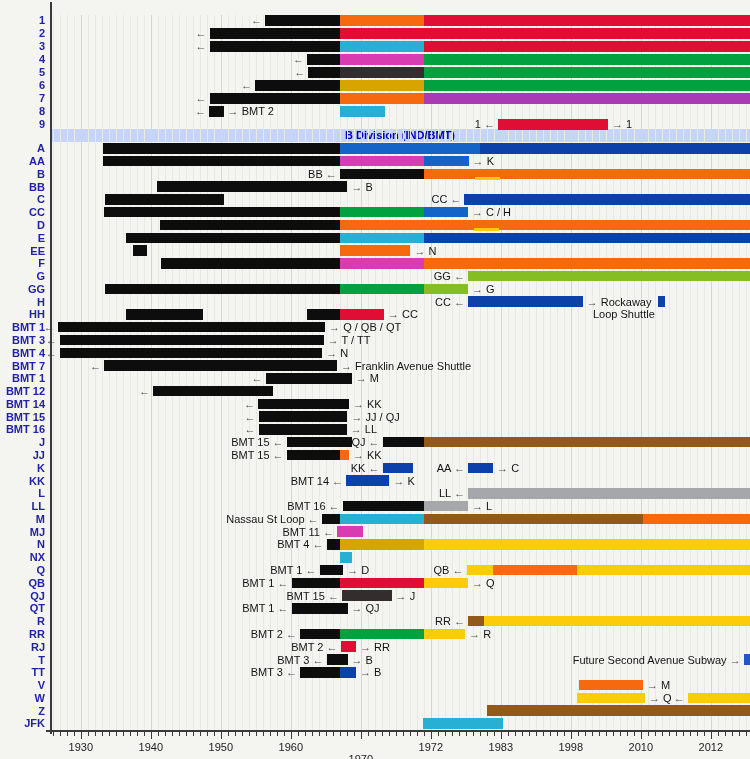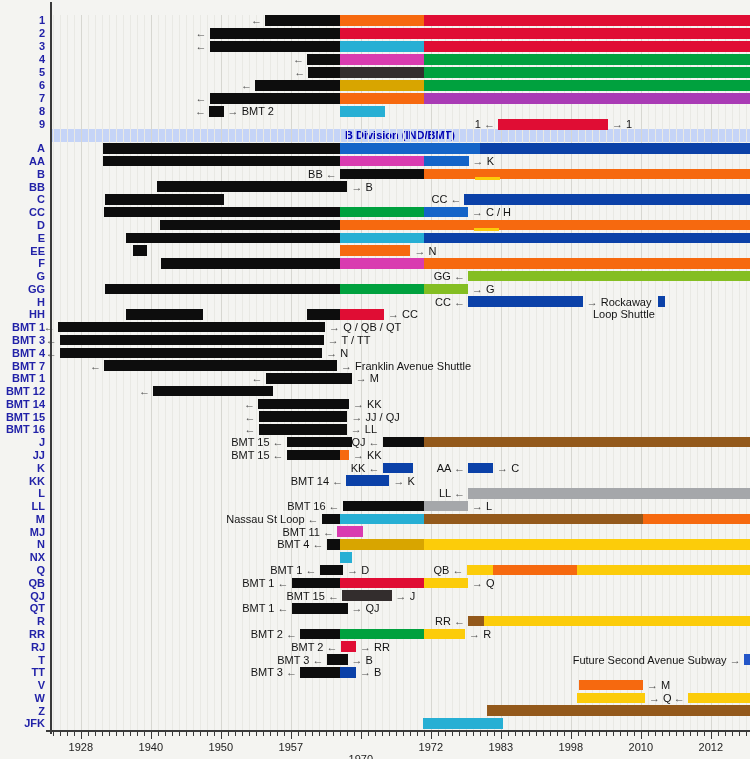--- a/index.html
+++ b/index.html
@@ -463,23 +463,23 @@
     <div class="tick" style="left: 682.8px; top: 732px; height: 4px;"></div>
     <div class="tick" style="left: 689.8px; top: 732px; height: 4px;"></div>
     <div class="tick" style="left: 696.8px; top: 732px; height: 4px;"></div>
     <div class="tick" style="left: 703.8px; top: 732px; height: 4px;"></div>
     <div class="tick" style="left: 710.8px; top: 732px; height: 7px;"></div>
     <div class="tick" style="left: 717.8px; top: 732px; height: 4px;"></div>
     <div class="tick" style="left: 724.8px; top: 732px; height: 4px;"></div>
     <div class="tick" style="left: 731.8px; top: 732px; height: 4px;"></div>
     <div class="tick" style="left: 738.8px; top: 732px; height: 4px;"></div>
     <div class="tick" style="left: 745.8px; top: 732px; height: 4px;"></div>
-    <div class="decadelabel" style="left: 80.8px; top: 741px;">1928</div>
+    <div class="decadelabel" style="left: 80.8px; top: 741px;">1930</div>
     <div class="decadelabel" style="left: 150.8px; top: 741px;">1940</div>
     <div class="decadelabel" style="left: 220.8px; top: 741px;">1950</div>
-    <div class="decadelabel" style="left: 290.8px; top: 741px;">1957</div>
+    <div class="decadelabel" style="left: 290.8px; top: 741px;">1960</div>
     <div class="decadelabel" style="left: 360.8px; top: 741px; margin-top: 12px;">1970</div>
     <div class="decadelabel" style="left: 430.8px; top: 741px;">1972</div>
     <div class="decadelabel" style="left: 500.8px; top: 741px;">1983</div>
     <div class="decadelabel" style="left: 570.8px; top: 741px;">1998</div>
     <div class="decadelabel" style="left: 640.8px; top: 741px;">2010</div>
     <div class="decadelabel" style="left: 710.8px; top: 741px;">2012</div>
   </div>
 
 </body></html>

